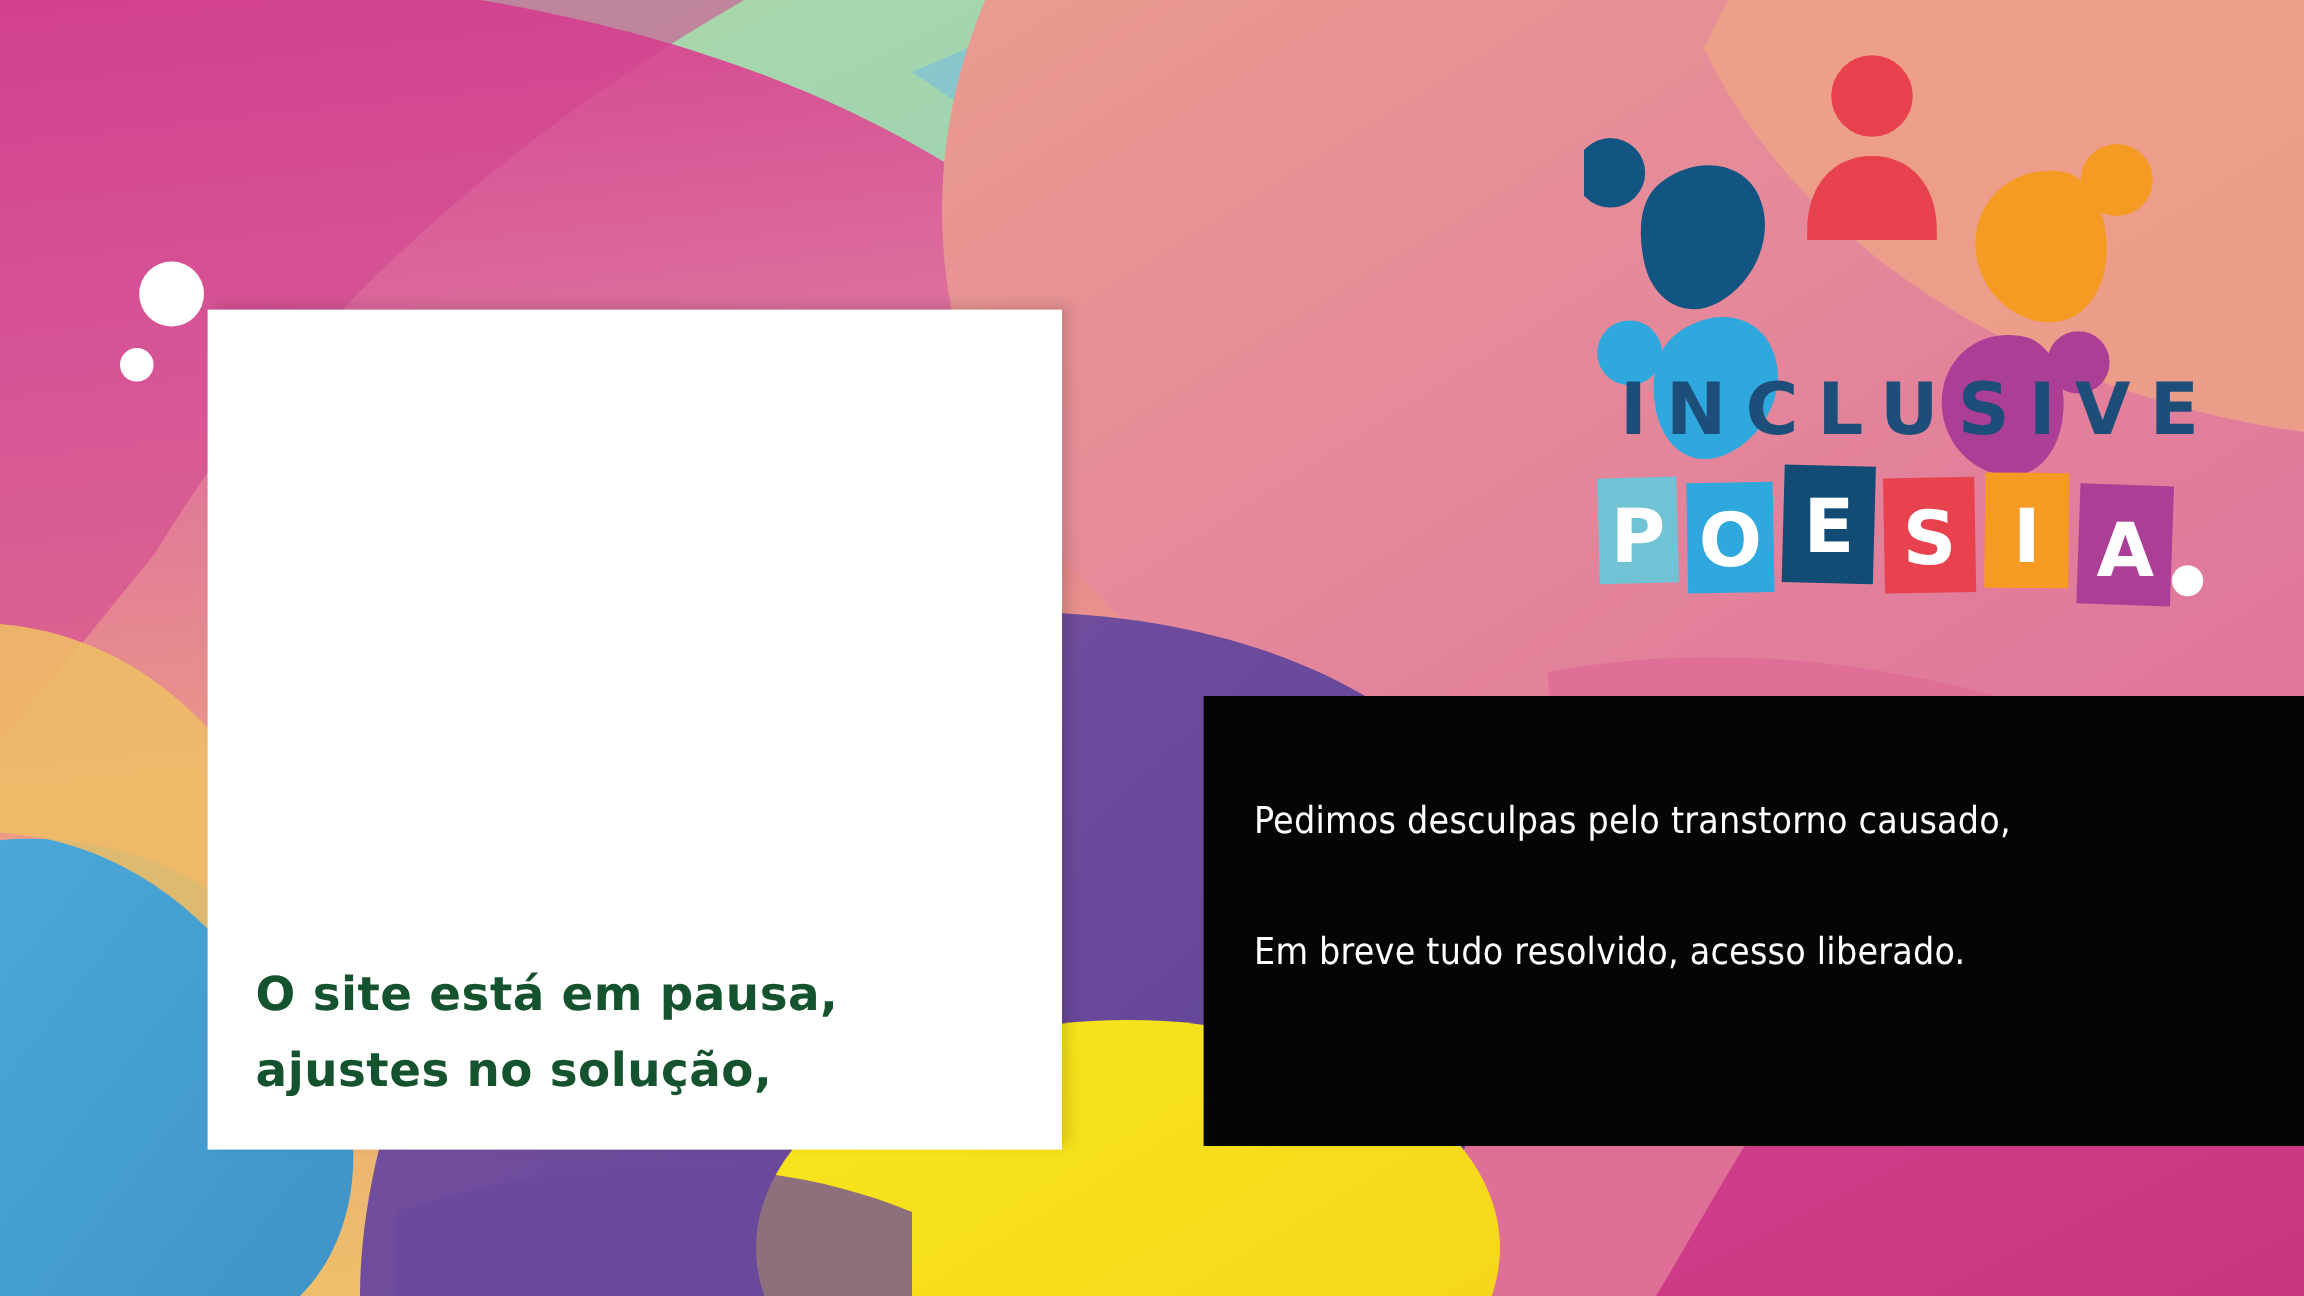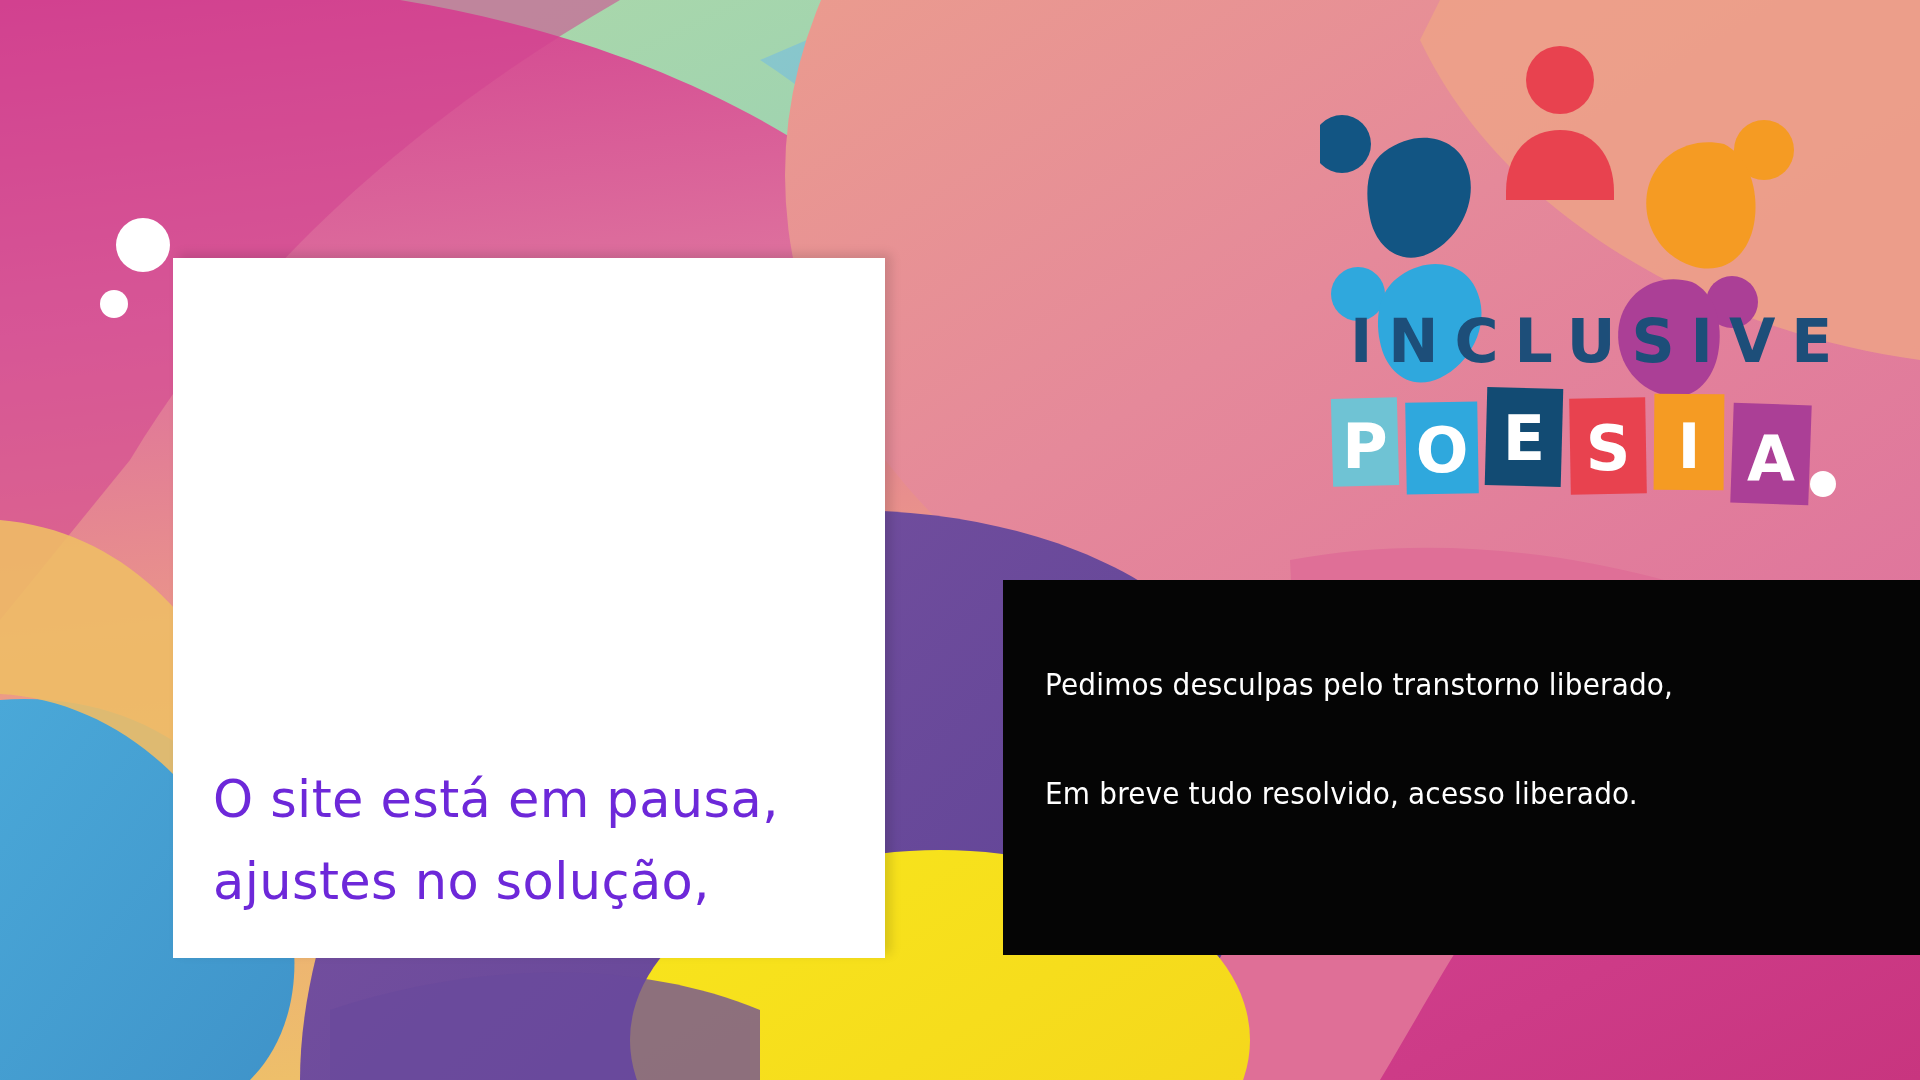--- a/index.html
+++ b/index.html
@@ -22,24 +22,24 @@
     width:712px; height:700px;
     background:#ffffff;
     box-shadow: 6px -4px 10px rgba(0,0,0,0.13);
     z-index:20;
     display:flex; flex-direction:column;
     justify-content:flex-end;
     padding:0 0 34px 40px;
   }
   #poem-lines { display:flex; flex-direction:column; gap:0px; }
   .poem-line {
-    color:#6d28d9;
+    color:#14532d;
     font-family:"DejaVu Sans", sans-serif;
-    font-size:51px;
-    font-weight:400;
+    font-size:39px;
+    font-weight:700;
     letter-spacing:0.4px;
     line-height:1.62;
     white-space:nowrap;
   }
 
   
   #apology-box {
     position:absolute;
     left:1003px; top:580px;
     width:917px; height:375px;
@@ -159,21 +159,21 @@
   </svg>
 
   <div id="poem-card">
     <div id="poem-lines">
       <div class="poem-line">O site está em pausa,</div>
       <div class="poem-line">ajustes no solução,</div>
     </div>
   </div>
 
   <div id="apology-box">
-    <div class="apology-line">Pedimos desculpas pelo transtorno liberado,</div>
+    <div class="apology-line">Pedimos desculpas pelo transtorno causado,</div>
     <div class="apology-line second">Em breve tudo resolvido, acesso liberado.</div>
   </div>
 
   <div id="logo">
     <svg width="600" height="520" viewBox="0 0 600 520">
 
       <g>
         <circle cx="240" cy="48" r="34" fill="#e8424f"></circle>
         <path d="M 186 160 C 186 122 208 98 240 98 C 272 98 294 122 294 160
                  L 294 168 L 186 168 Z" fill="#e8424f"></path>

